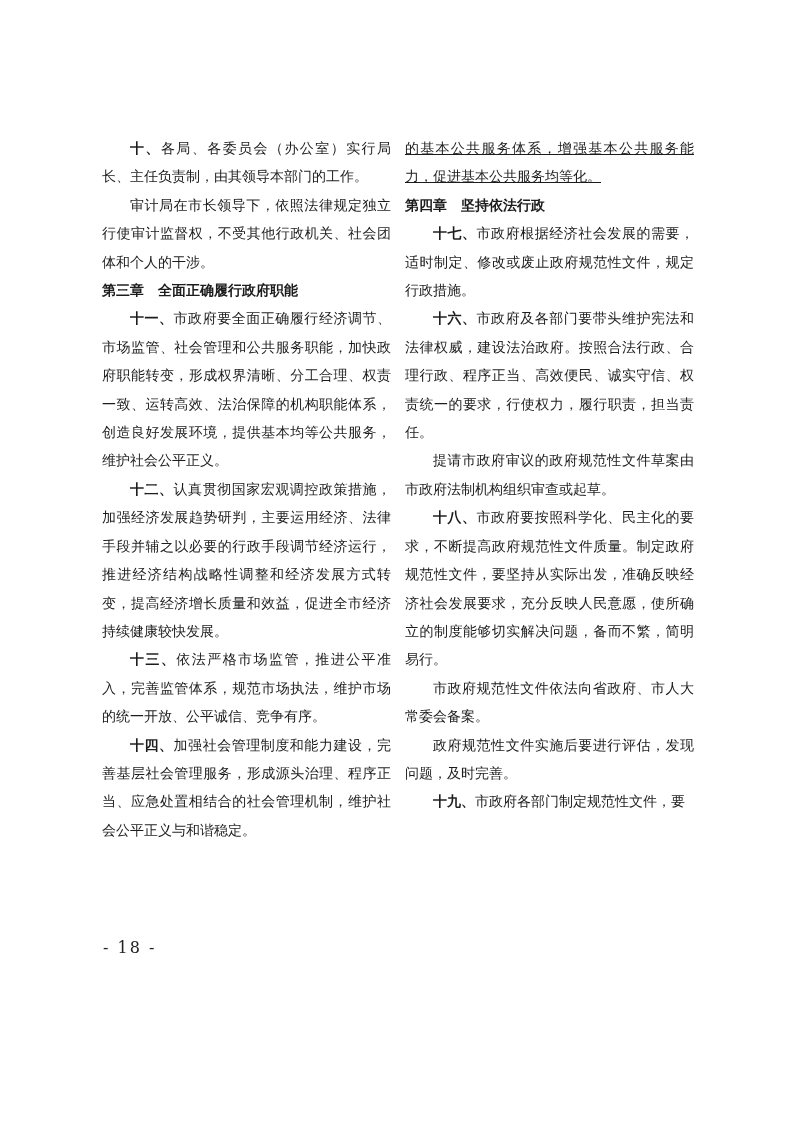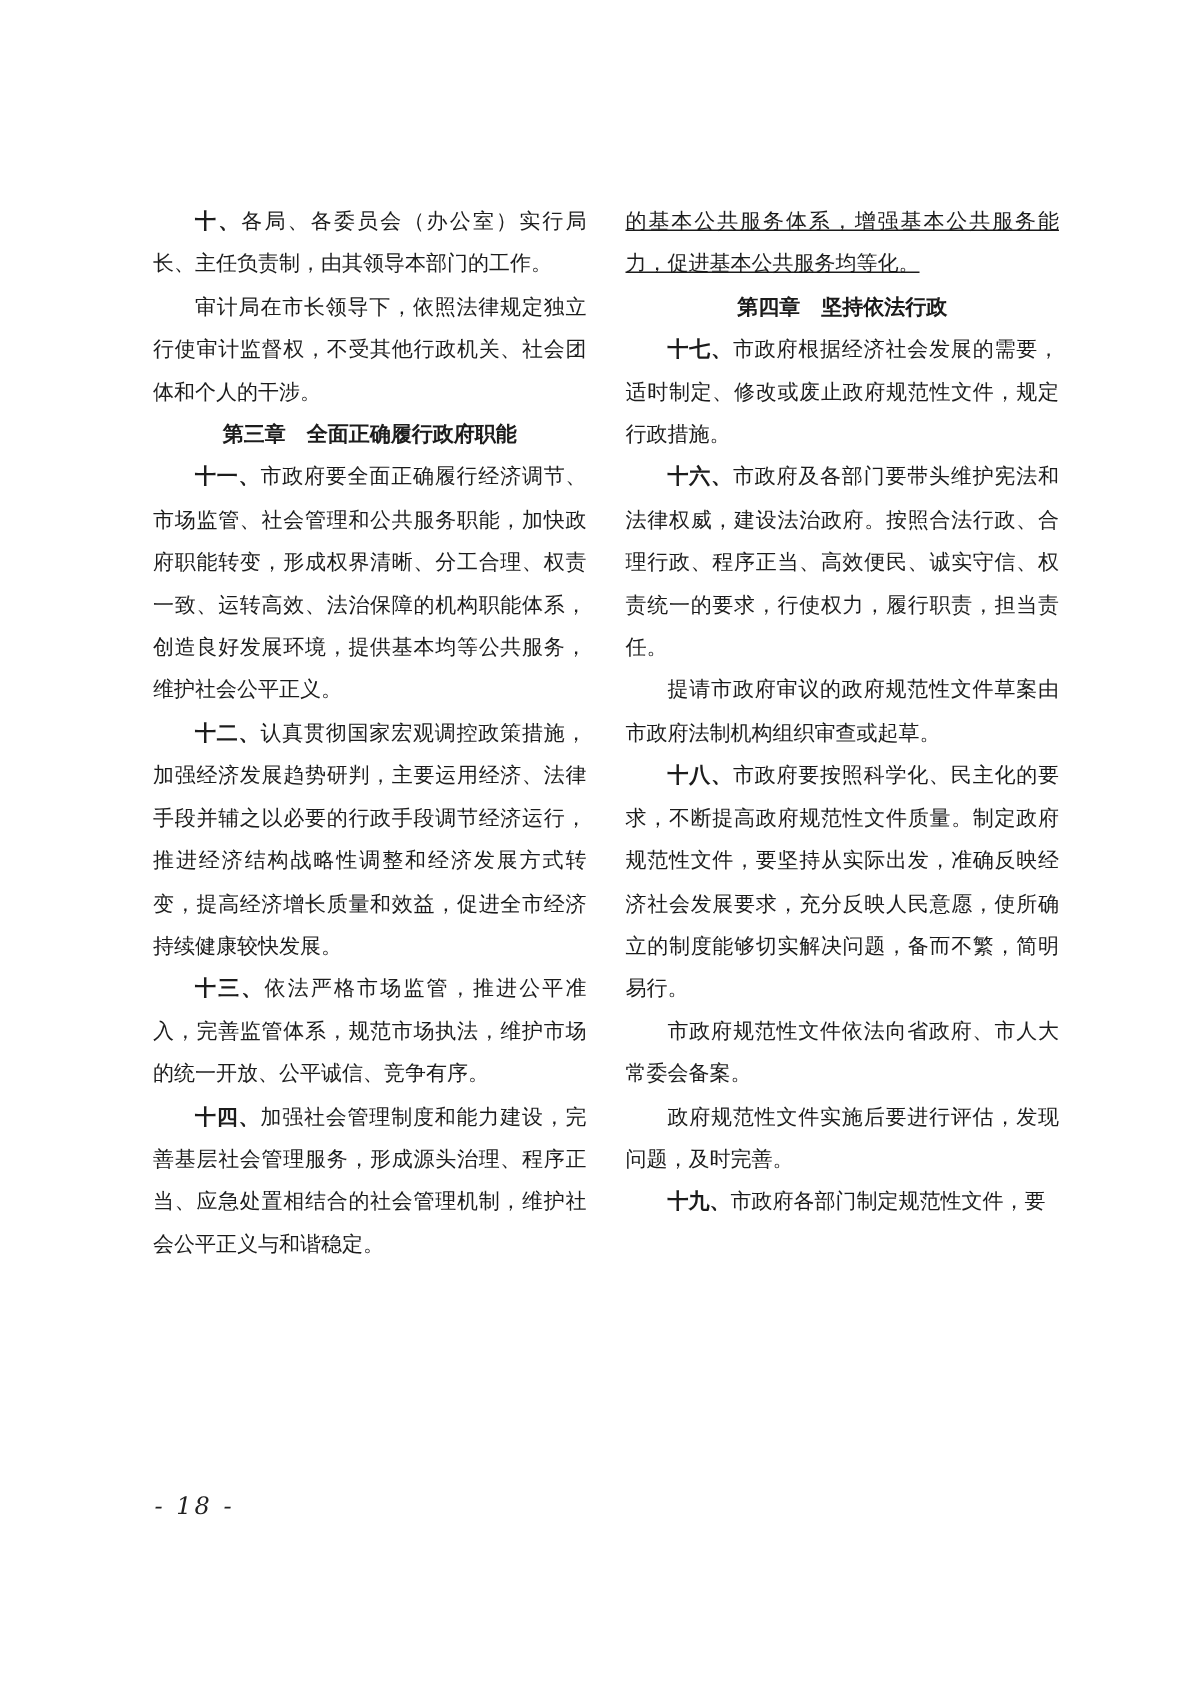--- a/index.html
+++ b/index.html
@@ -19,21 +19,21 @@
     position: absolute;
     inset: 0;
     background: #ffffff;
   }
   .content {
     position: absolute;
     left: 102px;
     top: 134px;
     width: 604px;
     display: flex;
-    gap: 26px;
+    gap: 14px;
   }
   .column {
     width: 289px;
     font-size: 14px;
     line-height: 28.4px;
     text-align: justify;
     text-justify: inter-ideograph;
   }
   .column p {
     margin: 0;
@@ -43,32 +43,30 @@
     text-indent: 2em;
   }
   .para.no-indent {
     text-indent: 0;
     text-decoration: underline;
   }
   .item-number {
     font-weight: bold;
   }
   .chapter-heading {
-    text-align: center;
     font-weight: bold;
     text-indent: 0;
   }
   .footer-page-number {
     position: absolute;
     left: 103px;
-    top: 994px;
+    top: 938px;
     font-size: 16px;
     letter-spacing: 2px;
     color: #222222;
-    font-style: italic;
   }
 </style>
 </head>
 <body>
 
 <div class="page">
   <div class="content">
     <div class="column" id="col-left">
         <p class="para"><span class="item-number">十、</span><span>各局、各委员会（办公室）实行局长、主任负责制，由其领导本部门的工作。</span></p>
         <p class="para"><span>审计局在市长领导下，依照法律规定独立行使审计监督权，不受其他行政机关、社会团体和个人的干涉。</span></p>

